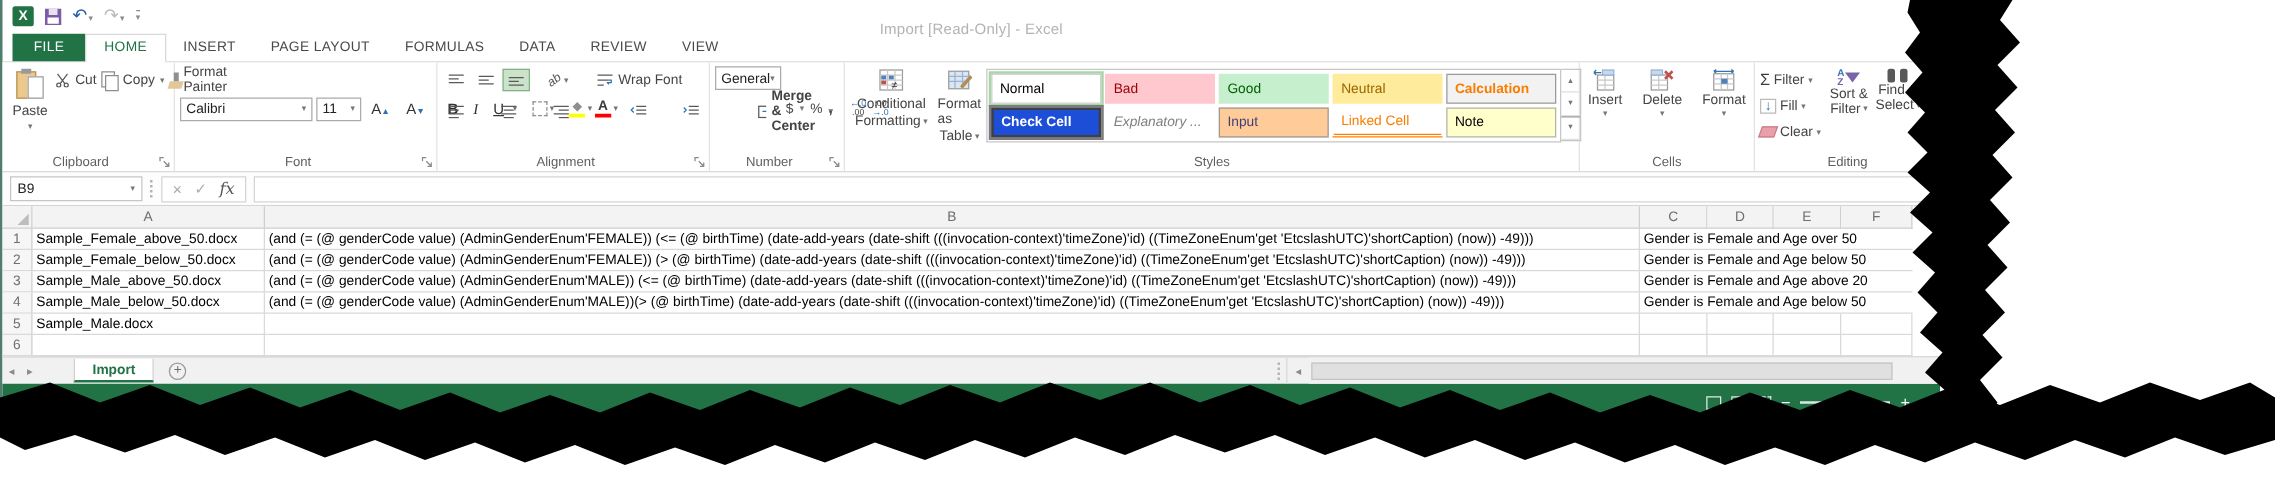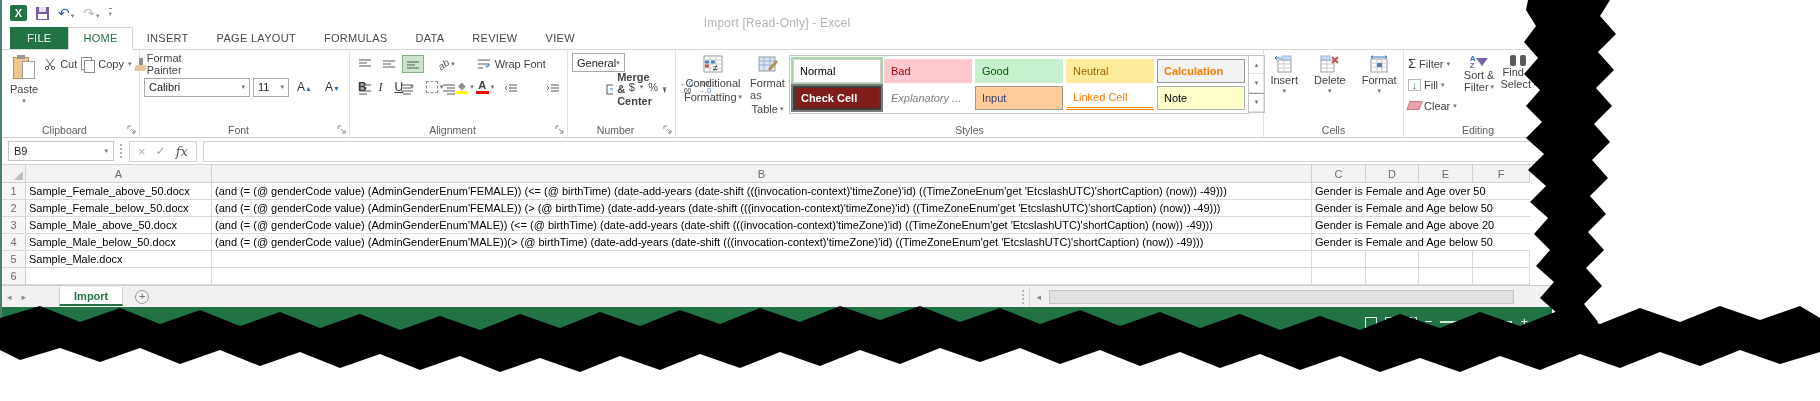--- a/index.html
+++ b/index.html
@@ -69,21 +69,21 @@
   .decimal-ic b { color:#2e74b5; font-weight:normal; }
 
   
   .gallery { border:1px solid #c6c6c6; background:#fff; padding:3px; display:grid; grid-template-columns:repeat(5,88px); grid-auto-rows:24px; gap:3px; }
   .chip { font-size:11px; display:flex; align-items:center; padding:0 6px; border:1px solid transparent; white-space:nowrap; overflow:hidden; }
   .chip.normal { background:#fff; border:1px solid #d0d0d0; outline:2px solid #a9d6a9; }
   .chip.bad { background:#ffc7ce; color:#9c0006; }
   .chip.good { background:#c6efce; color:#006100; }
   .chip.neutral { background:#ffeb9c; color:#9c6500; }
   .chip.calc { background:#f2f2f2; color:#fa7d00; font-weight:bold; border:1px solid #9a9a9a; }
-  .chip.check { background:#7f1d1d; color:#fff; font-weight:bold; border:2px solid #3f3f3f; outline:2px solid #7c7c7c; }
+  .chip.check { background:#1d4ed8; color:#fff; font-weight:bold; border:2px solid #3f3f3f; outline:2px solid #7c7c7c; }
   .chip.expl { color:#7f7f7f; font-style:italic; }
   .chip.input { background:#ffcc99; color:#3f3f76; border:1px solid #9a9a9a; }
   .chip.linked { color:#fa7d00; border-bottom:3px double #ff8001; }
   .chip.note { background:#ffffcc; color:#000; border:1px solid #b2b2b2; }
   .gscroll { width:16px; border:1px solid #c6c6c6; border-left:none; display:flex; flex-direction:column; }
   .gscroll div { flex:1; display:flex; align-items:center; justify-content:center; font-size:6px; color:#777; border-bottom:1px solid #e0e0e0; }
 
   
   .cellsbtn { display:flex; flex-direction:column; align-items:center; gap:1px; padding:2px 8px; }
   .edrow { display:flex; align-items:center; gap:3px; height:19px; font-size:11px; color:#444; }

